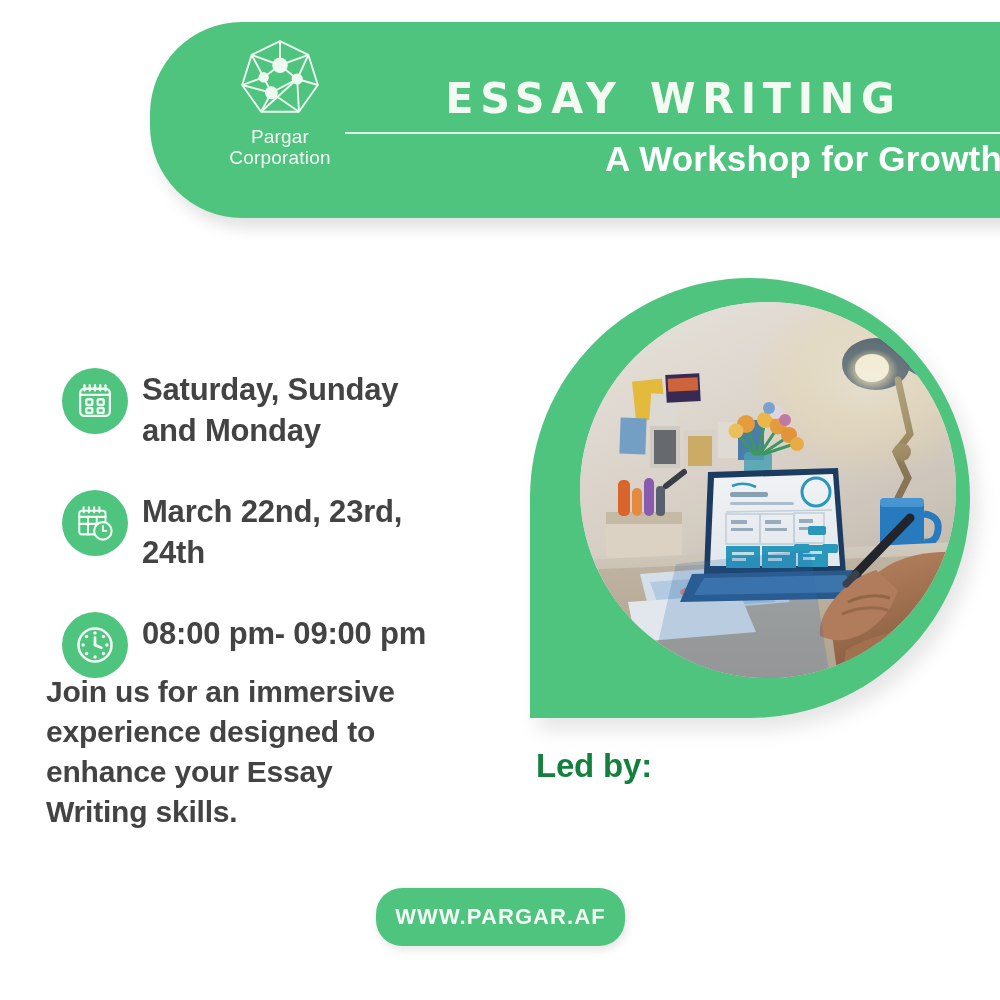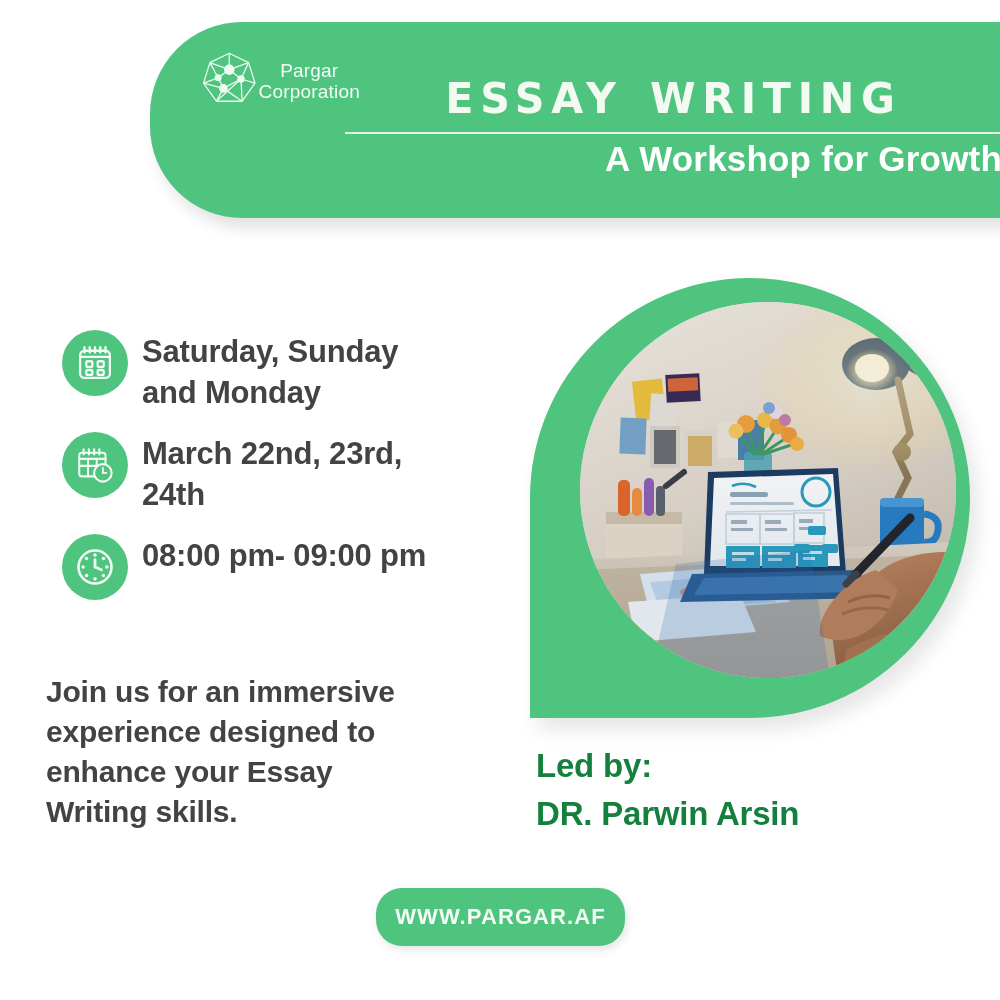--- a/index.html
+++ b/index.html
@@ -34,20 +34,21 @@
     overflow: visible;
   }
 
   
   .logo-block {
     position: absolute;
     left: 50px;
     top: 14px;
     width: 160px;
     display: flex;
+    flex-direction: column;
     align-items: center;
   }
   .logo-mark { width: 86px; height: 86px; display: block; }
   .logo-name {
     margin-top: 4px;
     color: #f3fbf4;
     font-size: 19px;
     font-weight: 400;
     line-height: 1.12;
     text-align: center;
@@ -100,20 +101,21 @@
   .info-list {
     position: absolute;
     left: 62px;
     top: 330px;
     width: 400px;
   }
   .info-row {
     display: flex;
     align-items: flex-start;
     margin-bottom: 18px;
+    margin-top: 38px;
   }
   .info-icon {
     flex: 0 0 auto;
     width: 66px;
     height: 66px;
     border-radius: 50%;
     background: #4ec47f;
     display: flex;
     align-items: center;
     justify-content: center;
@@ -486,18 +488,17 @@
         </g>
 
         <path d="M96 262 L230 248 L250 376 L70 376 Z" fill="#2f6fb5" opacity="0.22"></path>
         <rect x="0" y="0" width="376" height="376" fill="#1d2f52" opacity="0.05"></rect>
       </svg>
     </div>
   </div>
 
   <div class="led-by">
     <span class="lead-label">Led by:</span>
-    <span class="lead-name">DR. Parwin Arsin</span>
   </div>
 
   <div class="site-pill">WWW.PARGAR.AF</div>
 
 </div>
 
 </body></html>

